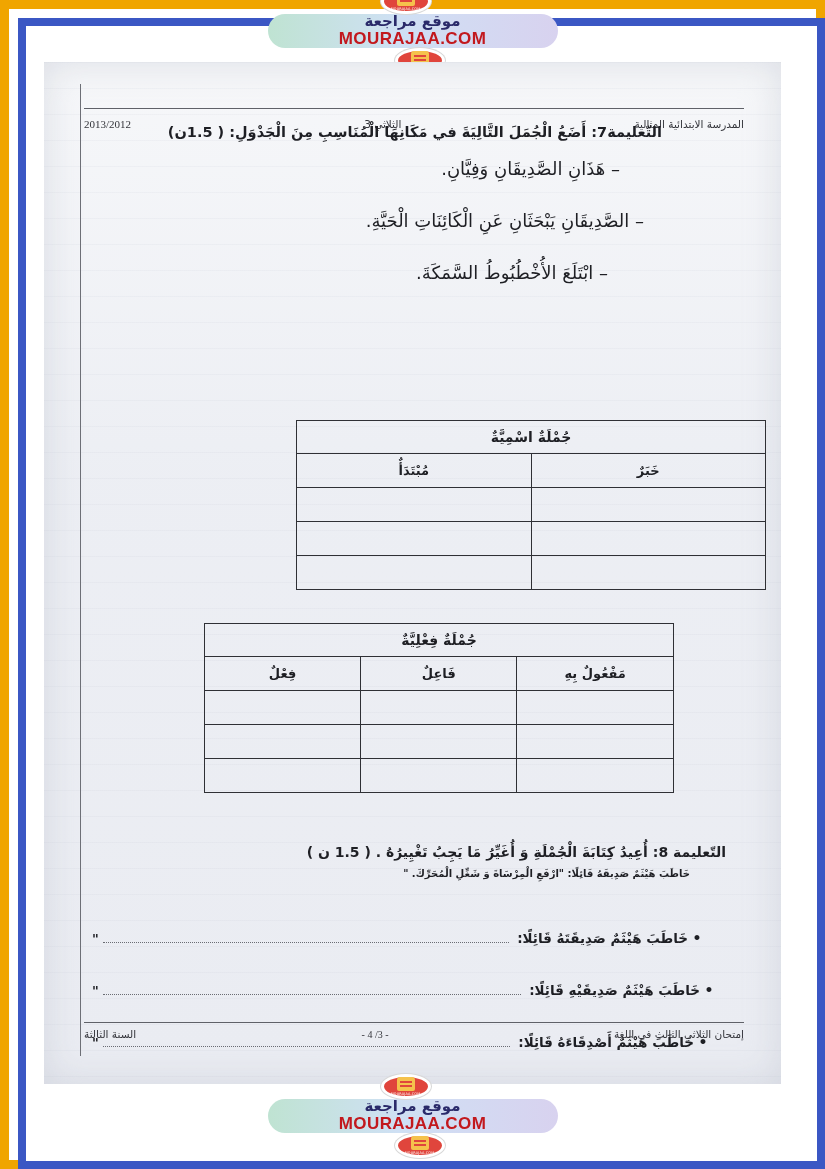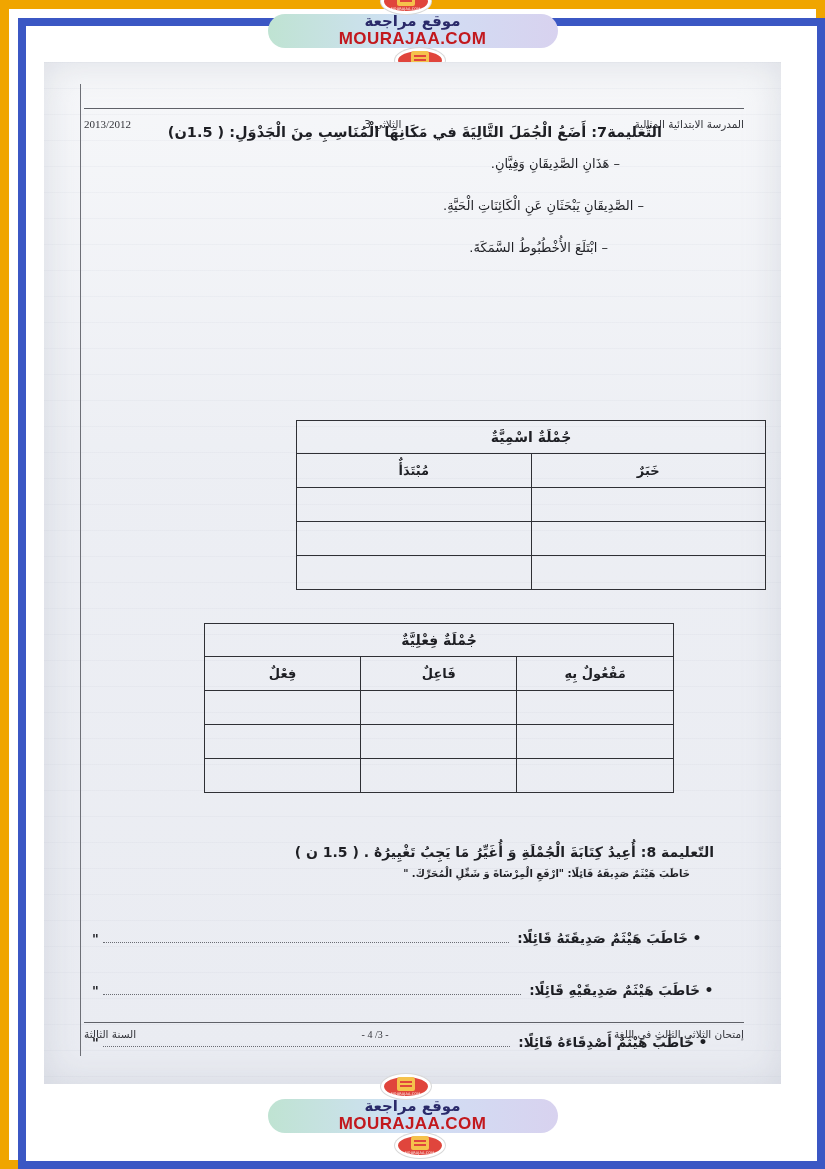--- a/index.html
+++ b/index.html
@@ -198,21 +198,21 @@
 
   .q-title {
     font-size: 14.5px;
     line-height: 1.75;
     text-align: right;
     padding-right: 78px;
     font-weight: 600;
     letter-spacing: 0;
   }
   .sentence {
-    font-size: 13px;
+    font-size: 18px;
     line-height: 2.0;
     text-align: right;
     padding-right: 120px;
     margin-top: 6px;
   }
   .sentence.s2 { padding-right: 96px; margin-top: 16px; }
   .sentence.s3 { padding-right: 132px; margin-top: 16px; }
 
   
   .tbl-wrap { margin: 0; }
@@ -247,21 +247,21 @@
   #table-verbal {
     position: absolute;
     left: 112px;
     top: 503px;
     width: 470px;
     border-radius: 6px;
   }
 
   .q8-title {
     position: absolute;
-    left: 0;
+    left: 12px;
     top: 720px;
     width: 648px;
     text-align: right;
     font-size: 14px;
     line-height: 1.85;
     padding-right: 26px;
     box-sizing: border-box;
     font-weight: 600;
   }
   .q8-example {

